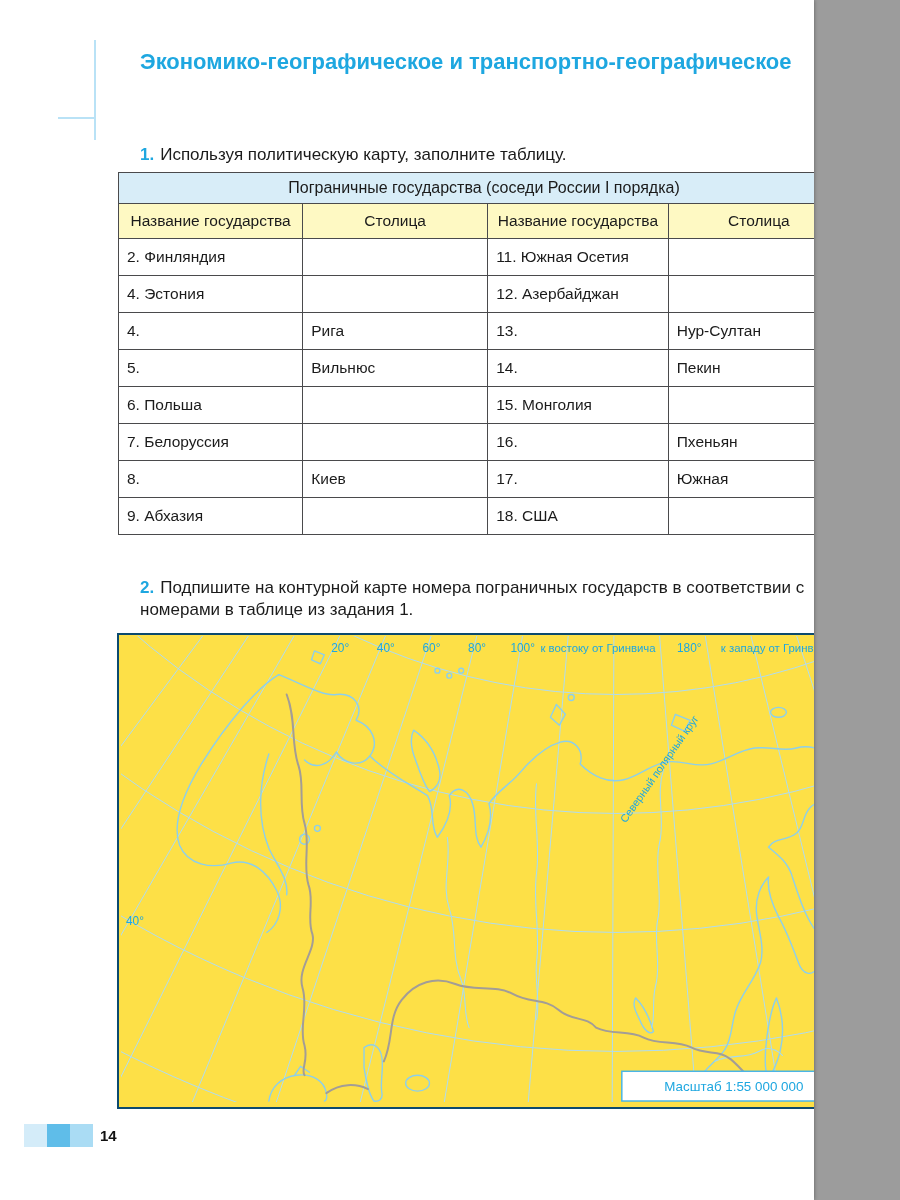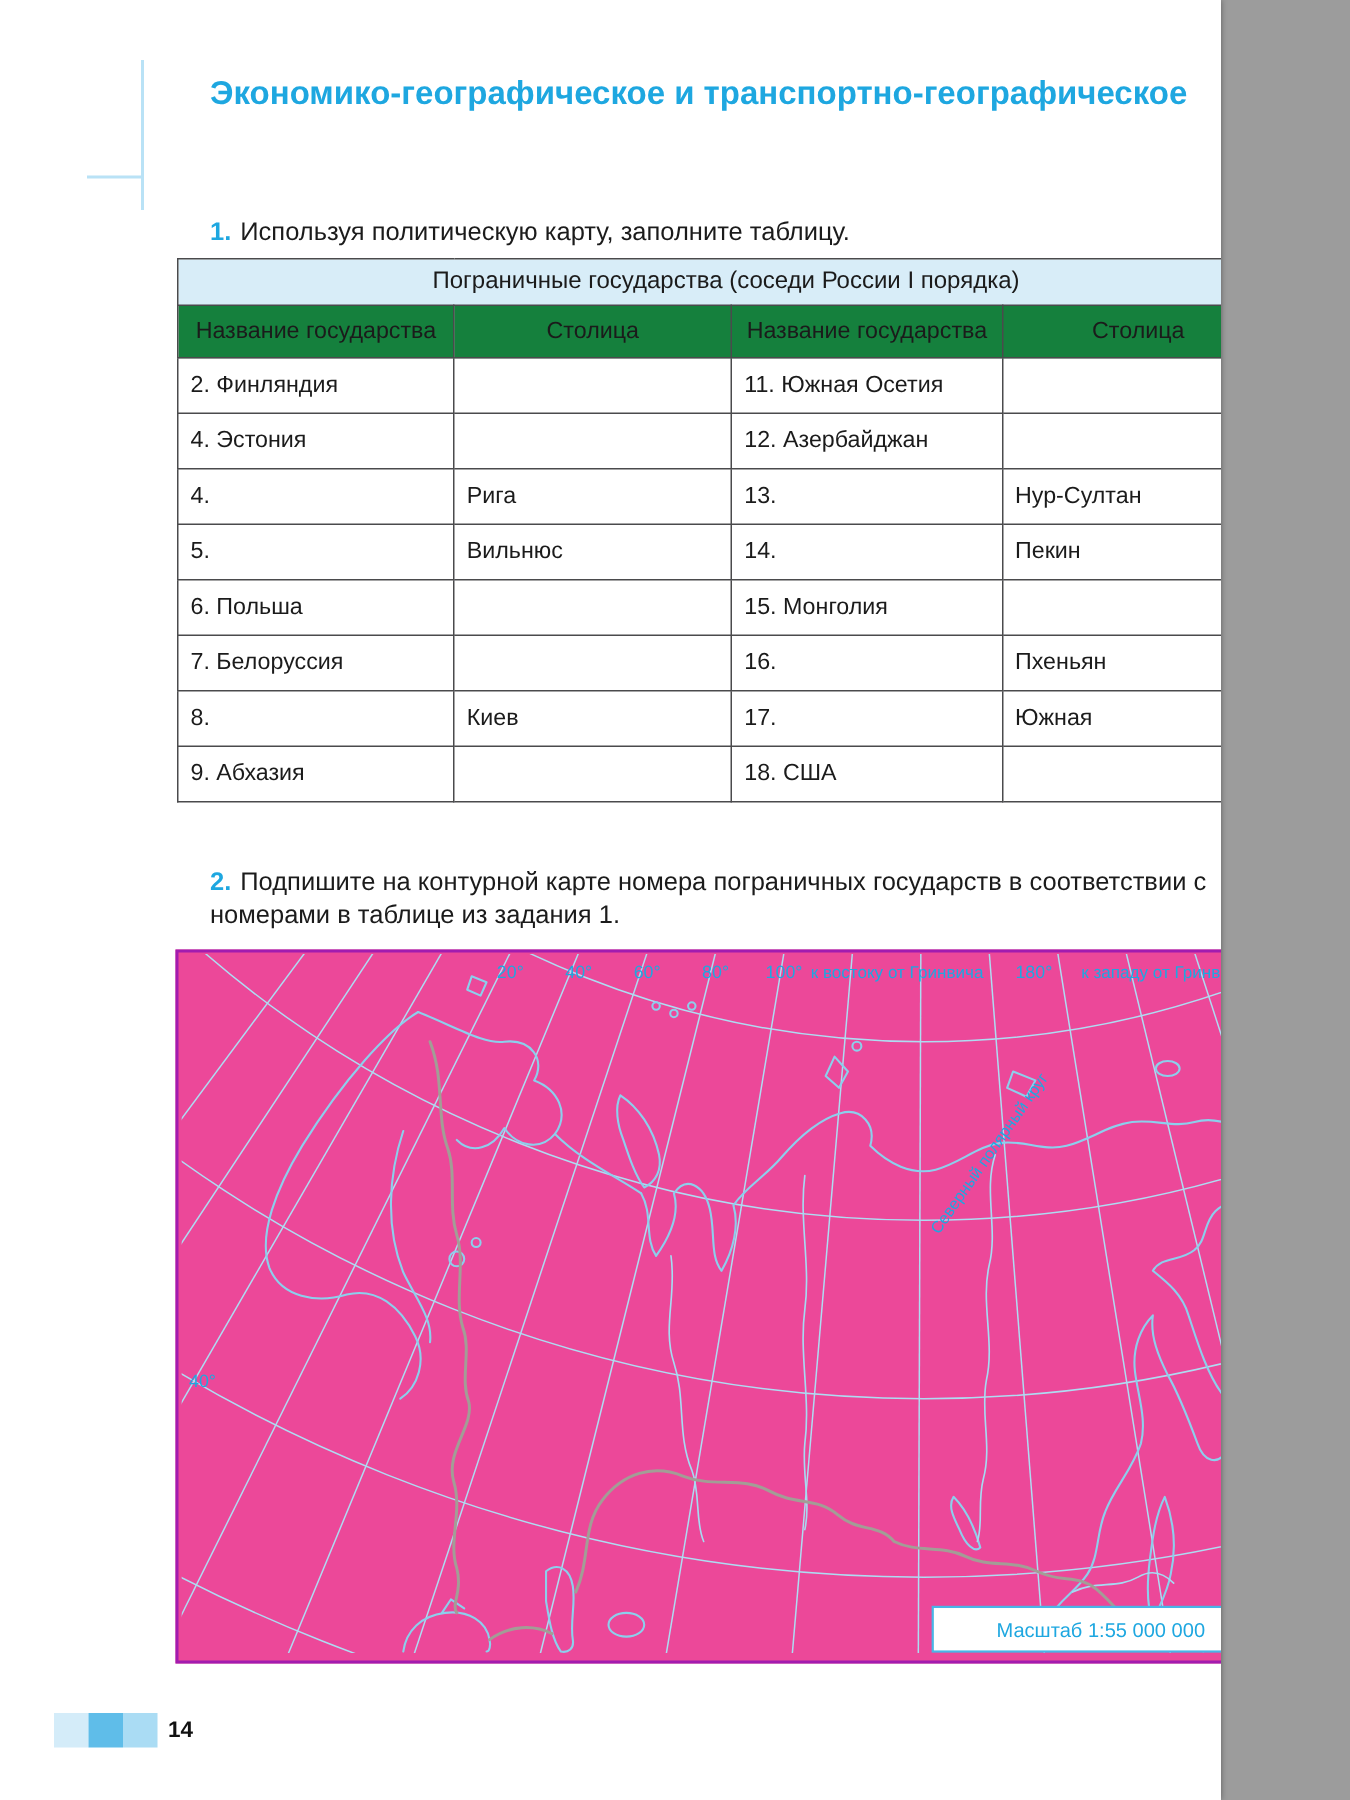--- a/index.html
+++ b/index.html
@@ -29,35 +29,35 @@
     font-size:15.5px;
   }
   table.borders th,table.borders td{
     border:1px solid #4a4a4c;
   }
   table.borders .tbl-title{
     background:#d8edf8;font-weight:normal;text-align:center;
     font-size:16px;padding:6px 4px;
   }
   table.borders .colhead{
-    font-weight:normal;text-align:center;padding:8px 8px;background:#15803d;
+    font-weight:normal;text-align:center;padding:8px 8px;background:#fef9c3;
   }
   table.borders td{
     height:32px;padding:2px 8px;text-align:left;background:#fff;
   }
   col.c1{width:25.2%;} col.c2{width:25.3%;} col.c3{width:24.7%;} col.c4{width:24.8%;}
 
   .map-frame{
     position:absolute;left:117px;top:633px;width:734px;height:472px;
-    border:2px solid #a21caf;background:#ec4899;
+    border:2px solid #0c4a6e;background:#fde047;
   }
   .map-frame svg{display:block;}
   .map-label{fill:#1ea7e0;font-family:"Liberation Sans",sans-serif;}
 
-  .footer{position:absolute;left:12px;top:1124px;height:26px;width:300px;margin-top:18px;}
+  .footer{position:absolute;left:0;top:1124px;height:26px;width:300px;}
   .sq{position:absolute;top:0;width:23px;height:23px;}
   .sq1{left:24px;background:#d4ecf9;}
   .sq2{left:47px;background:#5fbde9;}
   .sq3{left:70px;background:#aadcf4;}
   .pagenum{position:absolute;left:100px;top:3px;font-size:15px;font-weight:bold;color:#111;}
 </style>
 </head>
 <body>
 
 <div class="page">

